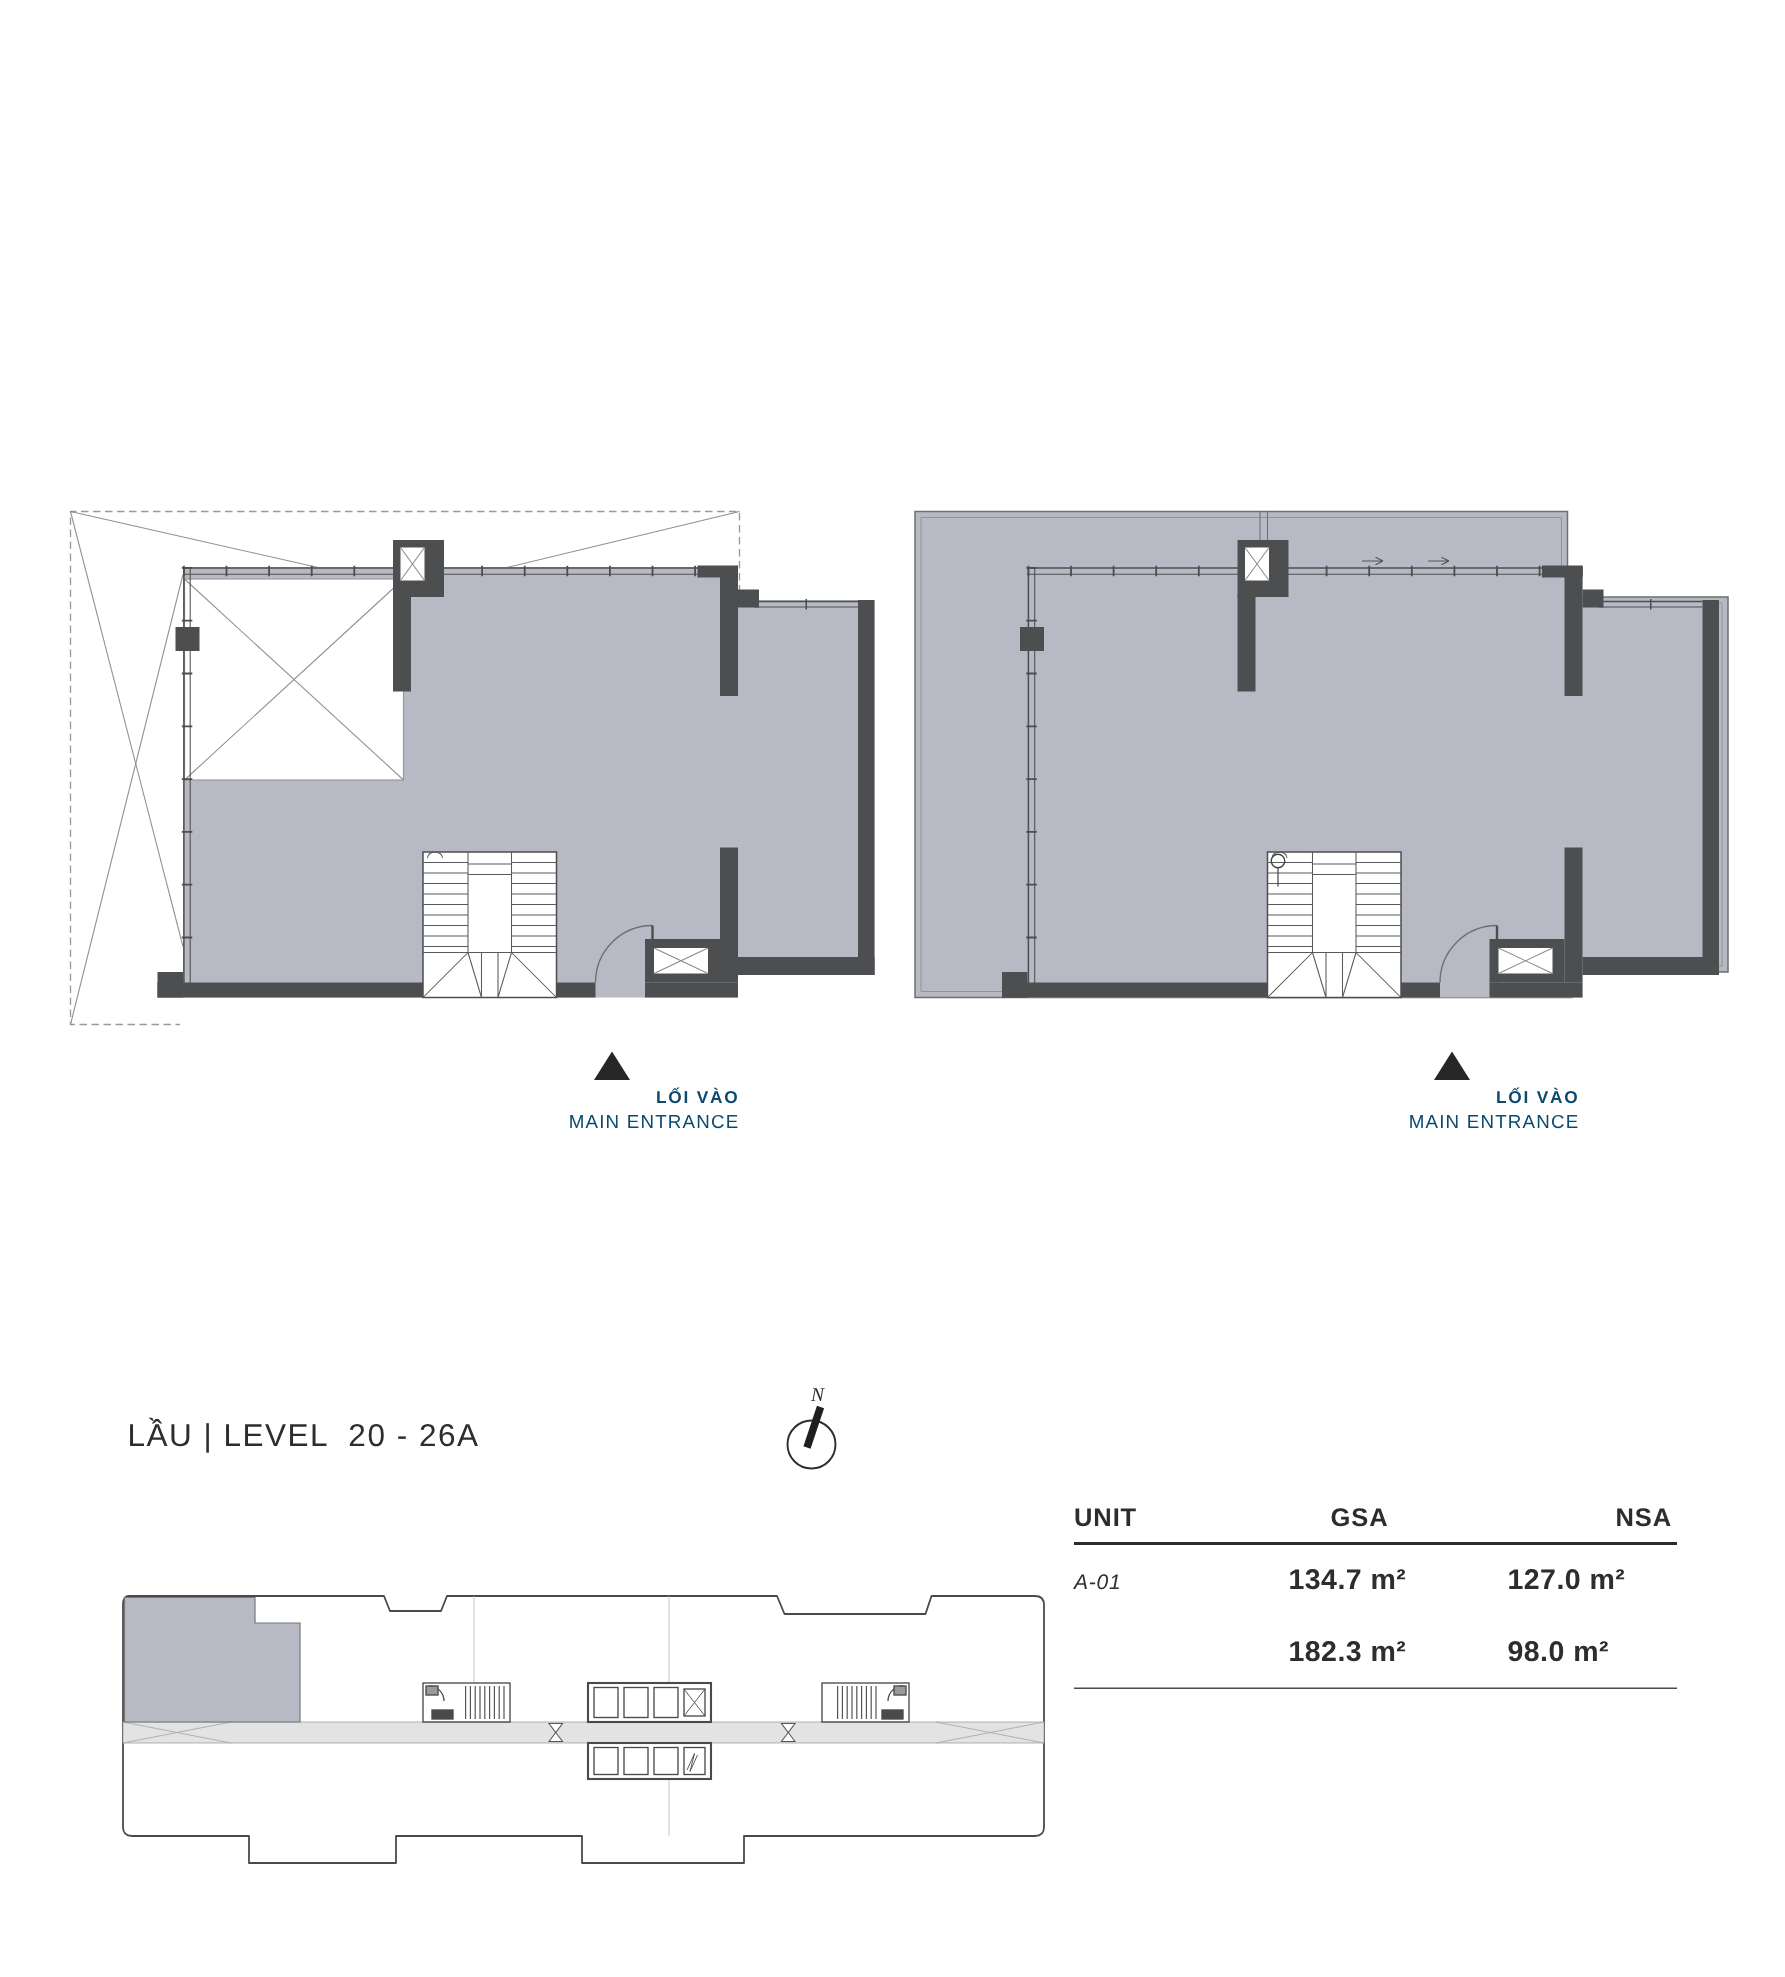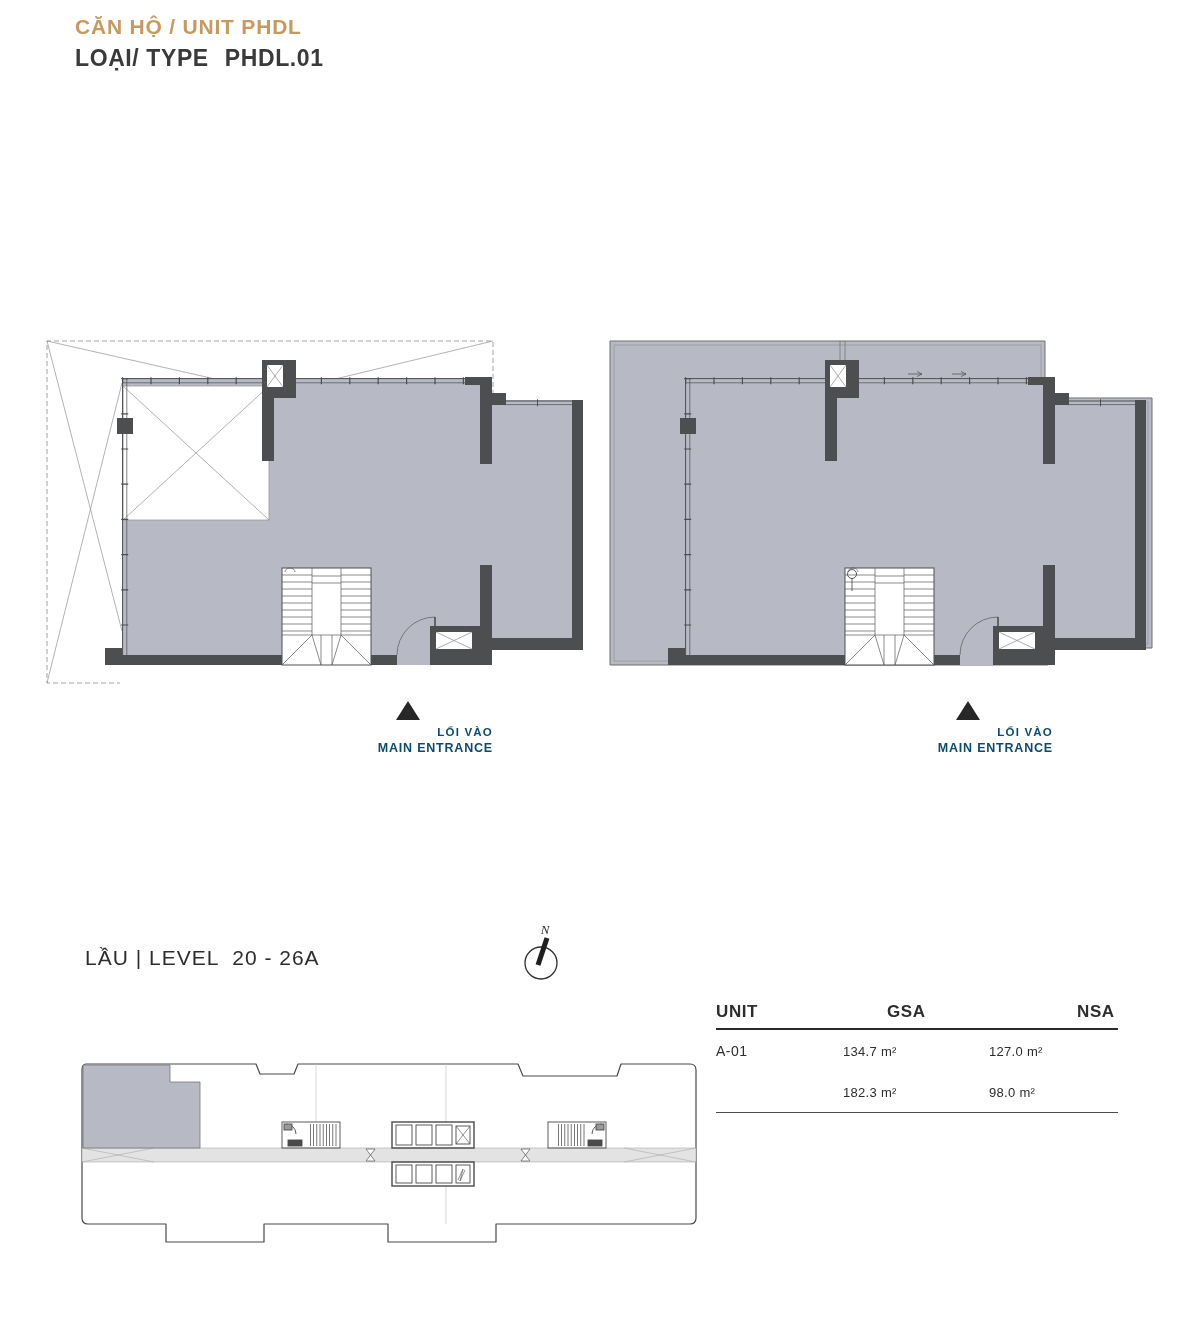--- a/index.html
+++ b/index.html
@@ -14,56 +14,50 @@
 
   
   .plans-svg{position:absolute;left:45px;top:333px;}
 
   
   .entry{position:absolute;width:170px;text-align:right;color:#0c4a6e;}
   .entry .tri{width:0;height:0;margin:0 auto 5px auto;
       border-left:12px solid transparent;border-right:12px solid transparent;
       border-bottom:19px solid #272727;}
   .entry .l1{font-size:11.5px;font-weight:700;letter-spacing:1.2px;line-height:15px;}
-  .entry .l2{font-size:12.5px;font-weight:700;letter-spacing:0.8px;line-height:17px;}
+  .entry .l2{font-size:12.5px;font-weight:400;letter-spacing:0.8px;line-height:17px;}
   #entry-left{left:323px;top:701px;}
   #entry-right{left:883px;top:701px;}
 
   
   .level{position:absolute;left:85px;top:946px;font-size:21px;font-weight:500;
          letter-spacing:1px;color:#2d2d2d;white-space:pre;}
 
   
   .compass{position:absolute;left:515px;top:920px;}
 
   
   .atable{position:absolute;left:716px;top:1002px;width:402px;font-size:17px;color:#2d2d2d;}
   .atable .trow{display:grid;grid-template-columns:127px 146px 129px;align-items:baseline;}
   .atable .thead{font-weight:600;letter-spacing:0.6px;padding-bottom:6px;gap:44px;}
   .atable .hline{border:none;border-top:2px solid #2b2b2b;margin:0 0 0 0;}
   .atable .bline{border:none;border-top:1.2px solid #4a4a4a;margin:0;}
   .atable .r1{margin-top:13px;}
   .atable .r2{margin-top:26px;margin-bottom:12px;}
-  .atable .ucell{font-size:14px;font-weight:500;letter-spacing:0.5px;}
-  .atable .vcell{font-size:13px;font-weight:400;letter-spacing:0.3px;}
+  .atable .ucell{font-size:14px;font-weight:500;letter-spacing:0.5px;font-style:italic;}
+  .atable .vcell{font-size:19px;font-weight:700;letter-spacing:0.3px;margin-left:16px;}
 
   
   .keyplan{position:absolute;left:70px;top:1048px;}
 </style>
 </head>
 <body>
 
 <div id="page">
 
-  <div class="hdr">
-    <div class="title">CĂN HỘ / UNIT PHDL</div>
-    <div class="subtitle">
-      <span>LOẠI/ TYPE</span><span class="val">PHDL.01</span>
-    </div>
-  </div>
 
   <svg class="plans-svg" width="1115" height="352" viewBox="0 0 1115 352" xmlns="http://www.w3.org/2000/svg">
     <defs>
 
       <path id="unit-floor" d="M77 45 H447 V67 H538 V317 H447 V332 H77 Z" fill="#B7BAC4"></path>
 
       <g id="unit-structure">
 
         <g stroke="#4d4e50">
           <line x1="77" y1="45.6" x2="447" y2="45.6" stroke-width="1"></line>

